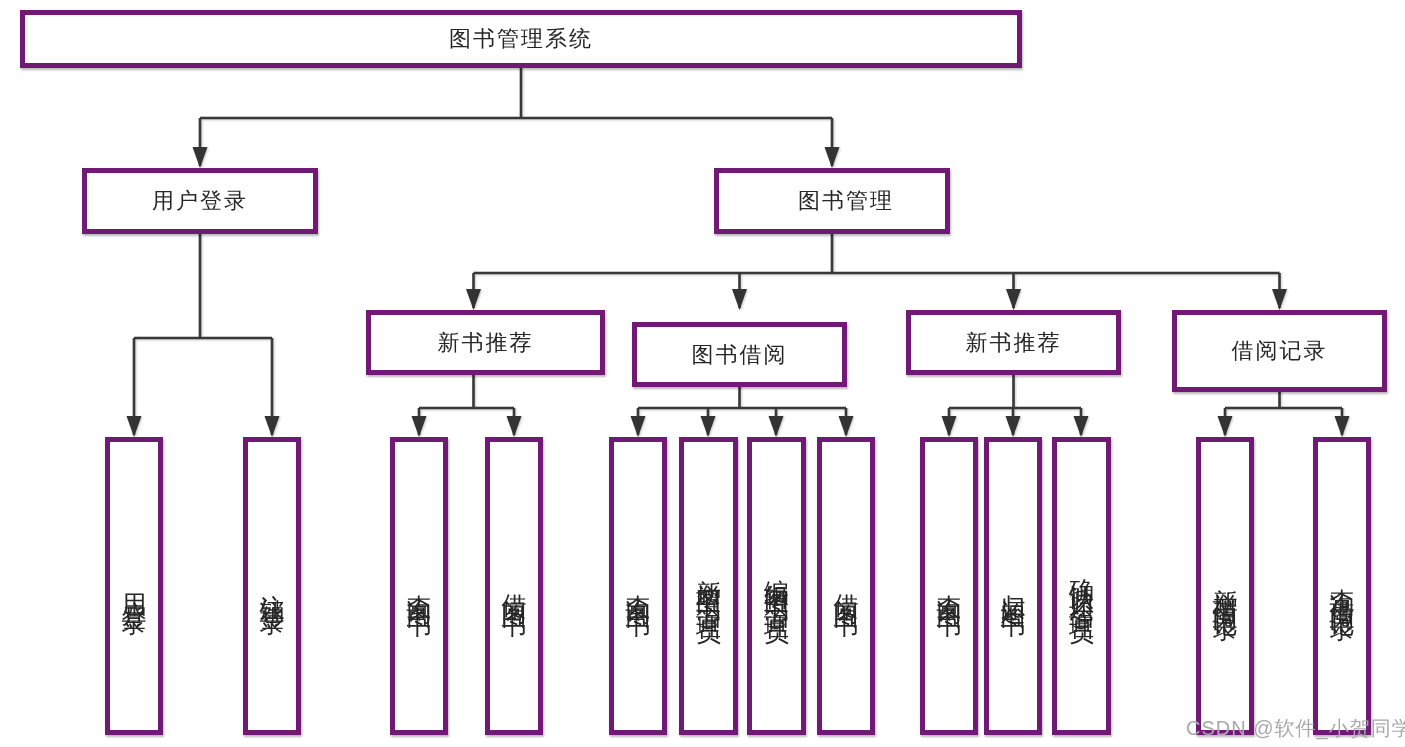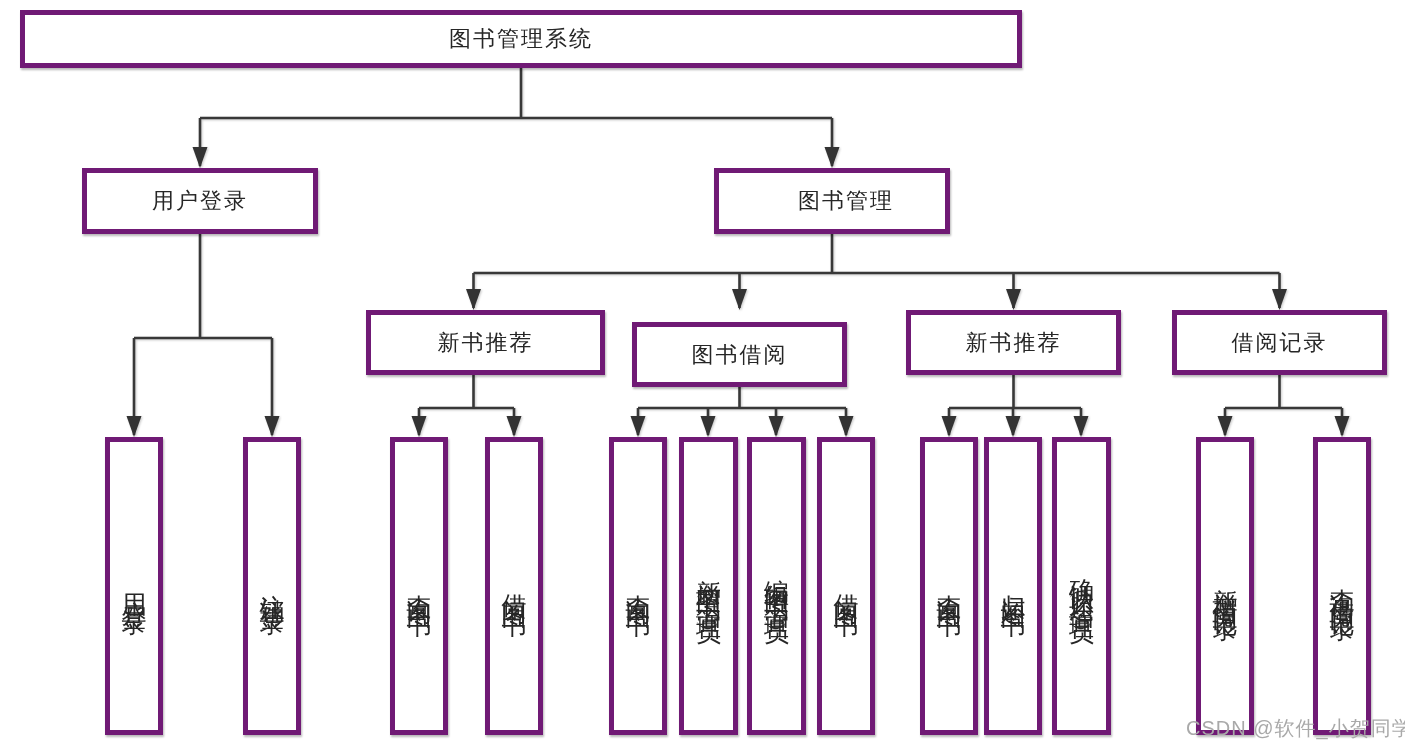--- a/index.html
+++ b/index.html
@@ -111,21 +111,21 @@
   </svg>
 
   <div class="box h" style="left:20px;top:10px;width:1002px;height:58px;">图书管理系统</div>
 
   <div class="box h" style="left:82px;top:168px;width:236px;height:66px;">用户登录</div>
   <div class="box h" style="left:714px;top:168px;width:236px;height:66px;padding-left:28px;">图书管理</div>
 
   <div class="box h" style="left:366px;top:310px;width:239px;height:65px;">新书推荐</div>
   <div class="box h" style="left:632px;top:310px;width:215px;height:65px;margin-top:12px;">图书借阅</div>
   <div class="box h" style="left:906px;top:310px;width:215px;height:65px;">新书推荐</div>
-  <div class="box h" style="left:1172px;top:310px;width:215px;height:65px;">借阅记录</div>
+  <div class="box h" style="left:1172px;top:310px;width:215px;height:82px;">借阅记录</div>
 
   <div class="box v" style="left:105px;top:437px;width:58px;height:298px;">用户登录</div>
   <div class="box v" style="left:243px;top:437px;width:58px;height:298px;">注销登录</div>
 
   <div class="box v" style="left:390px;top:437px;width:58px;height:298px;">查询图书</div>
   <div class="box v" style="left:485px;top:437px;width:58px;height:298px;">借阅图书</div>
 
   <div class="box v" style="left:609px;top:437px;width:58px;height:298px;">查询图书</div>
   <div class="box v" style="left:679px;top:437px;width:59px;height:298px;">新增图书（管理员）</div>
   <div class="box v" style="left:747px;top:437px;width:59px;height:298px;">编辑图书（管理员）</div>

